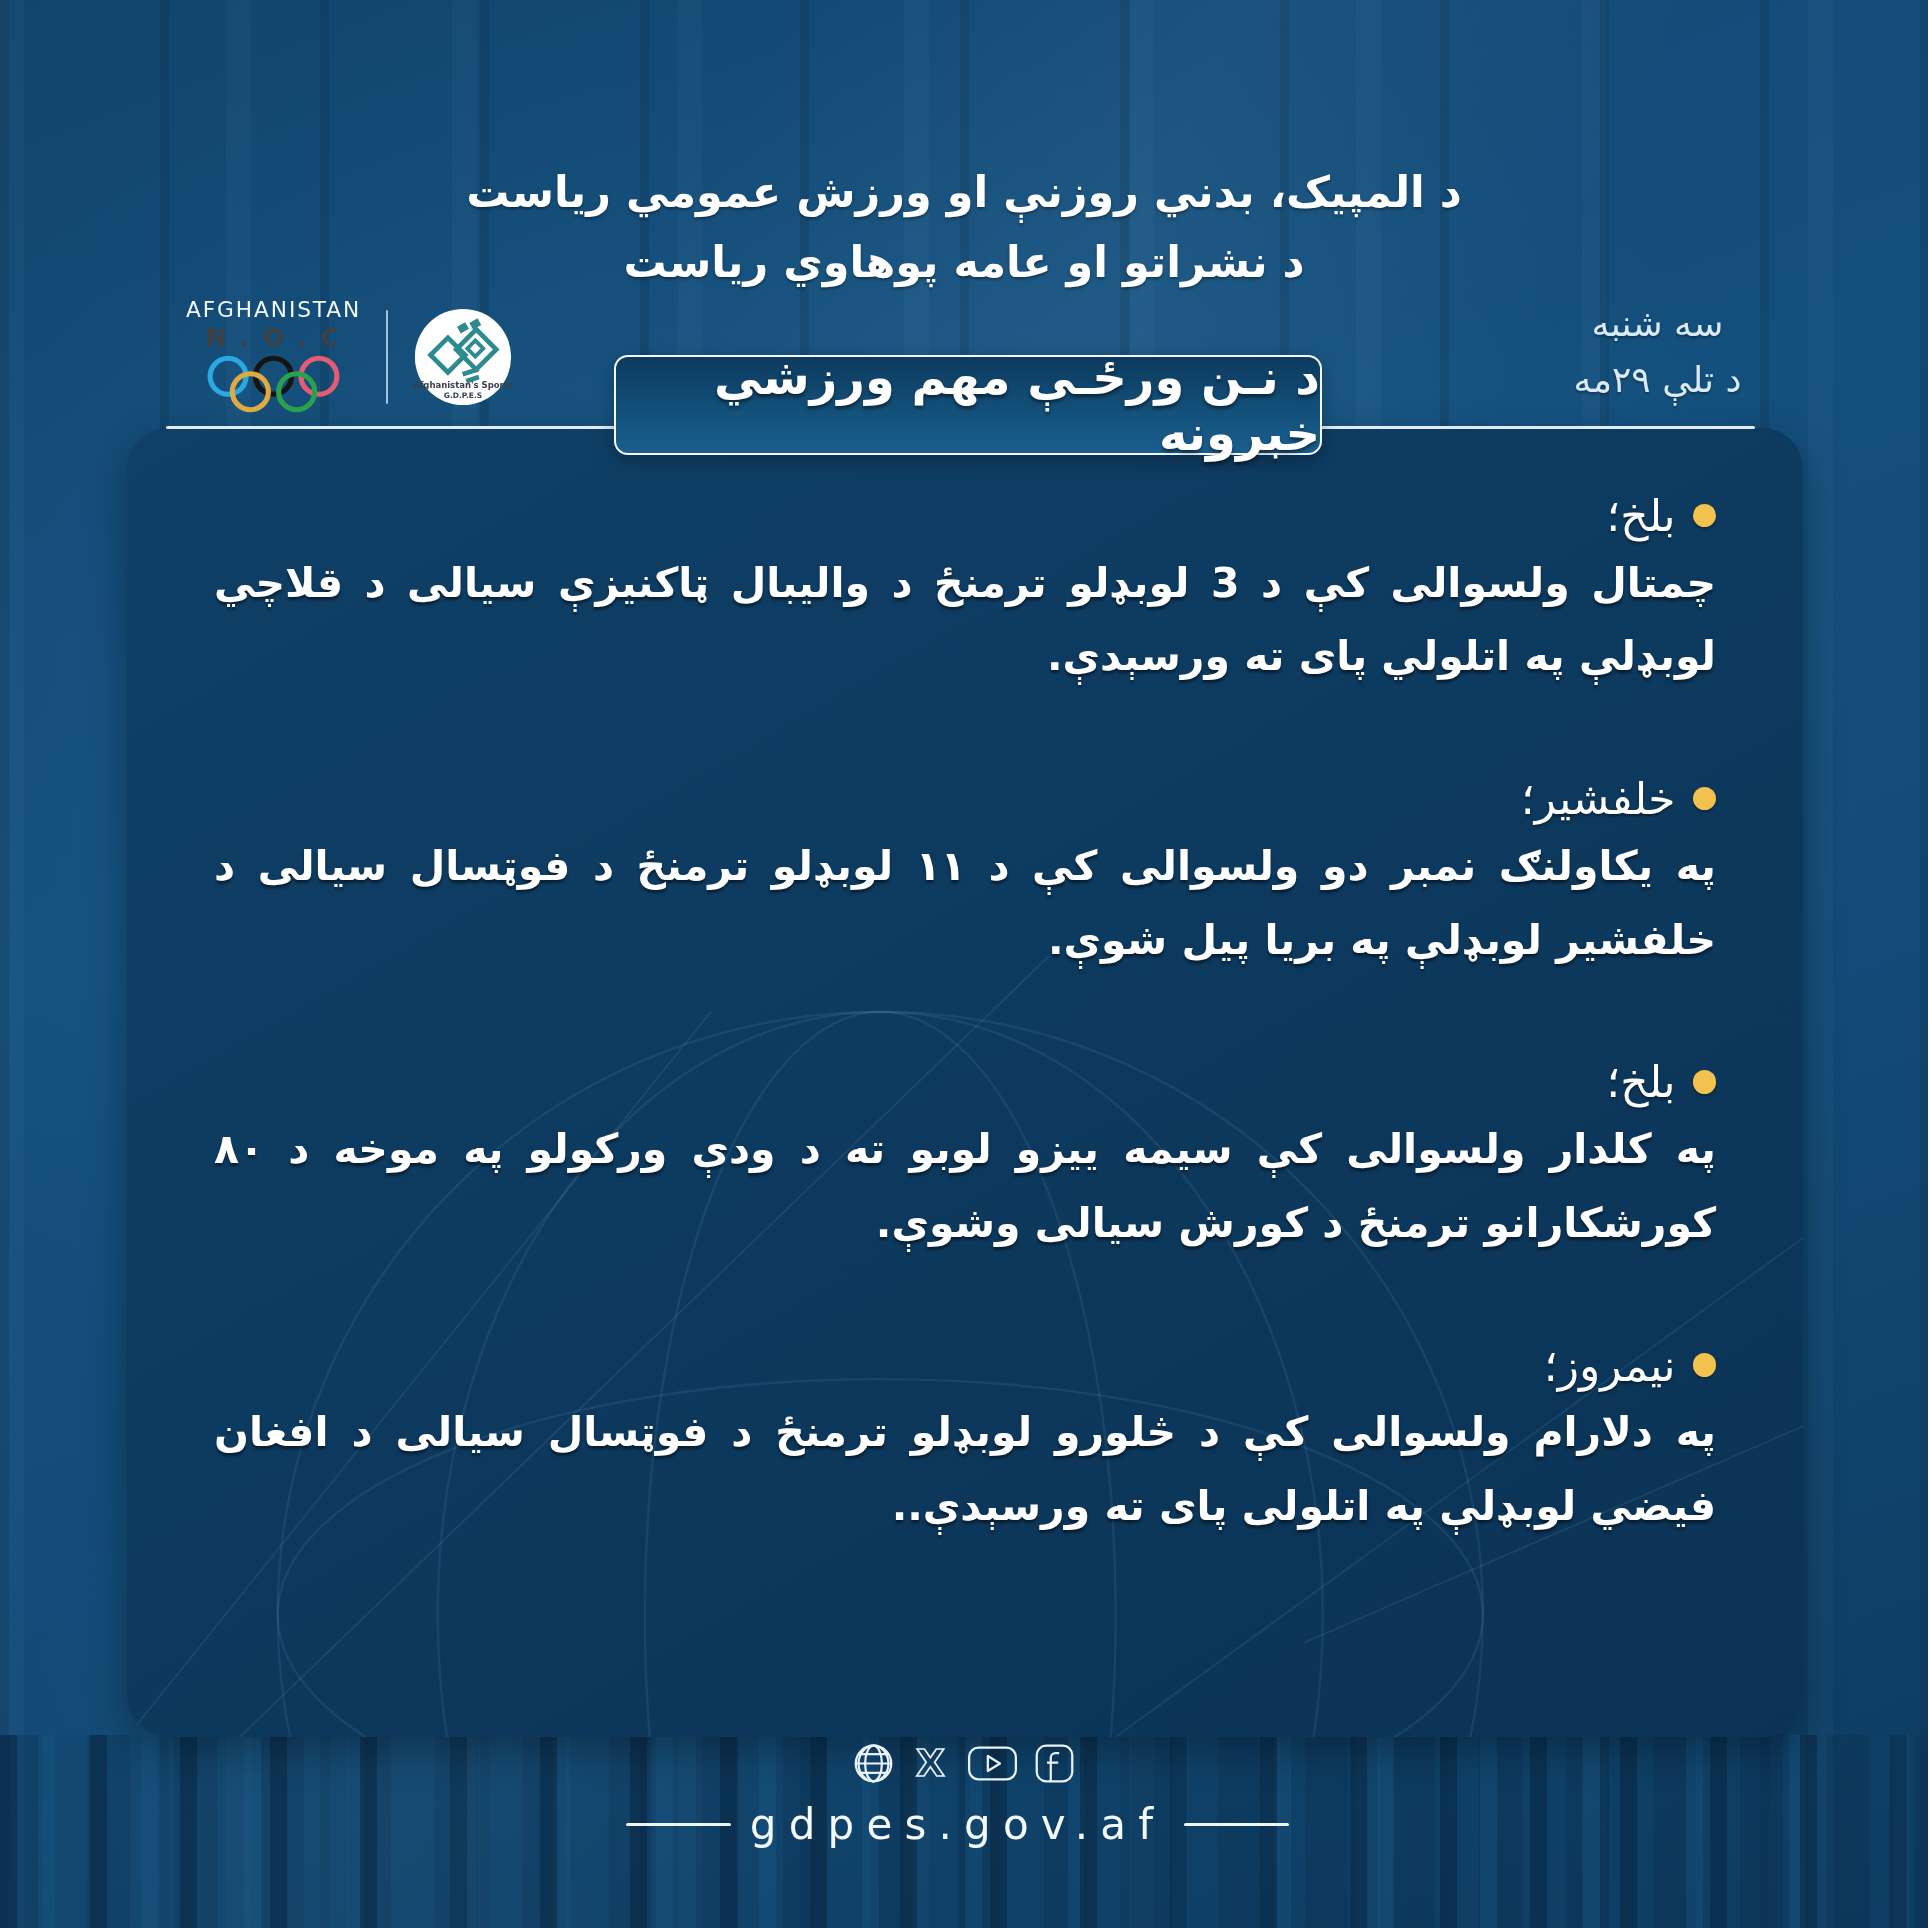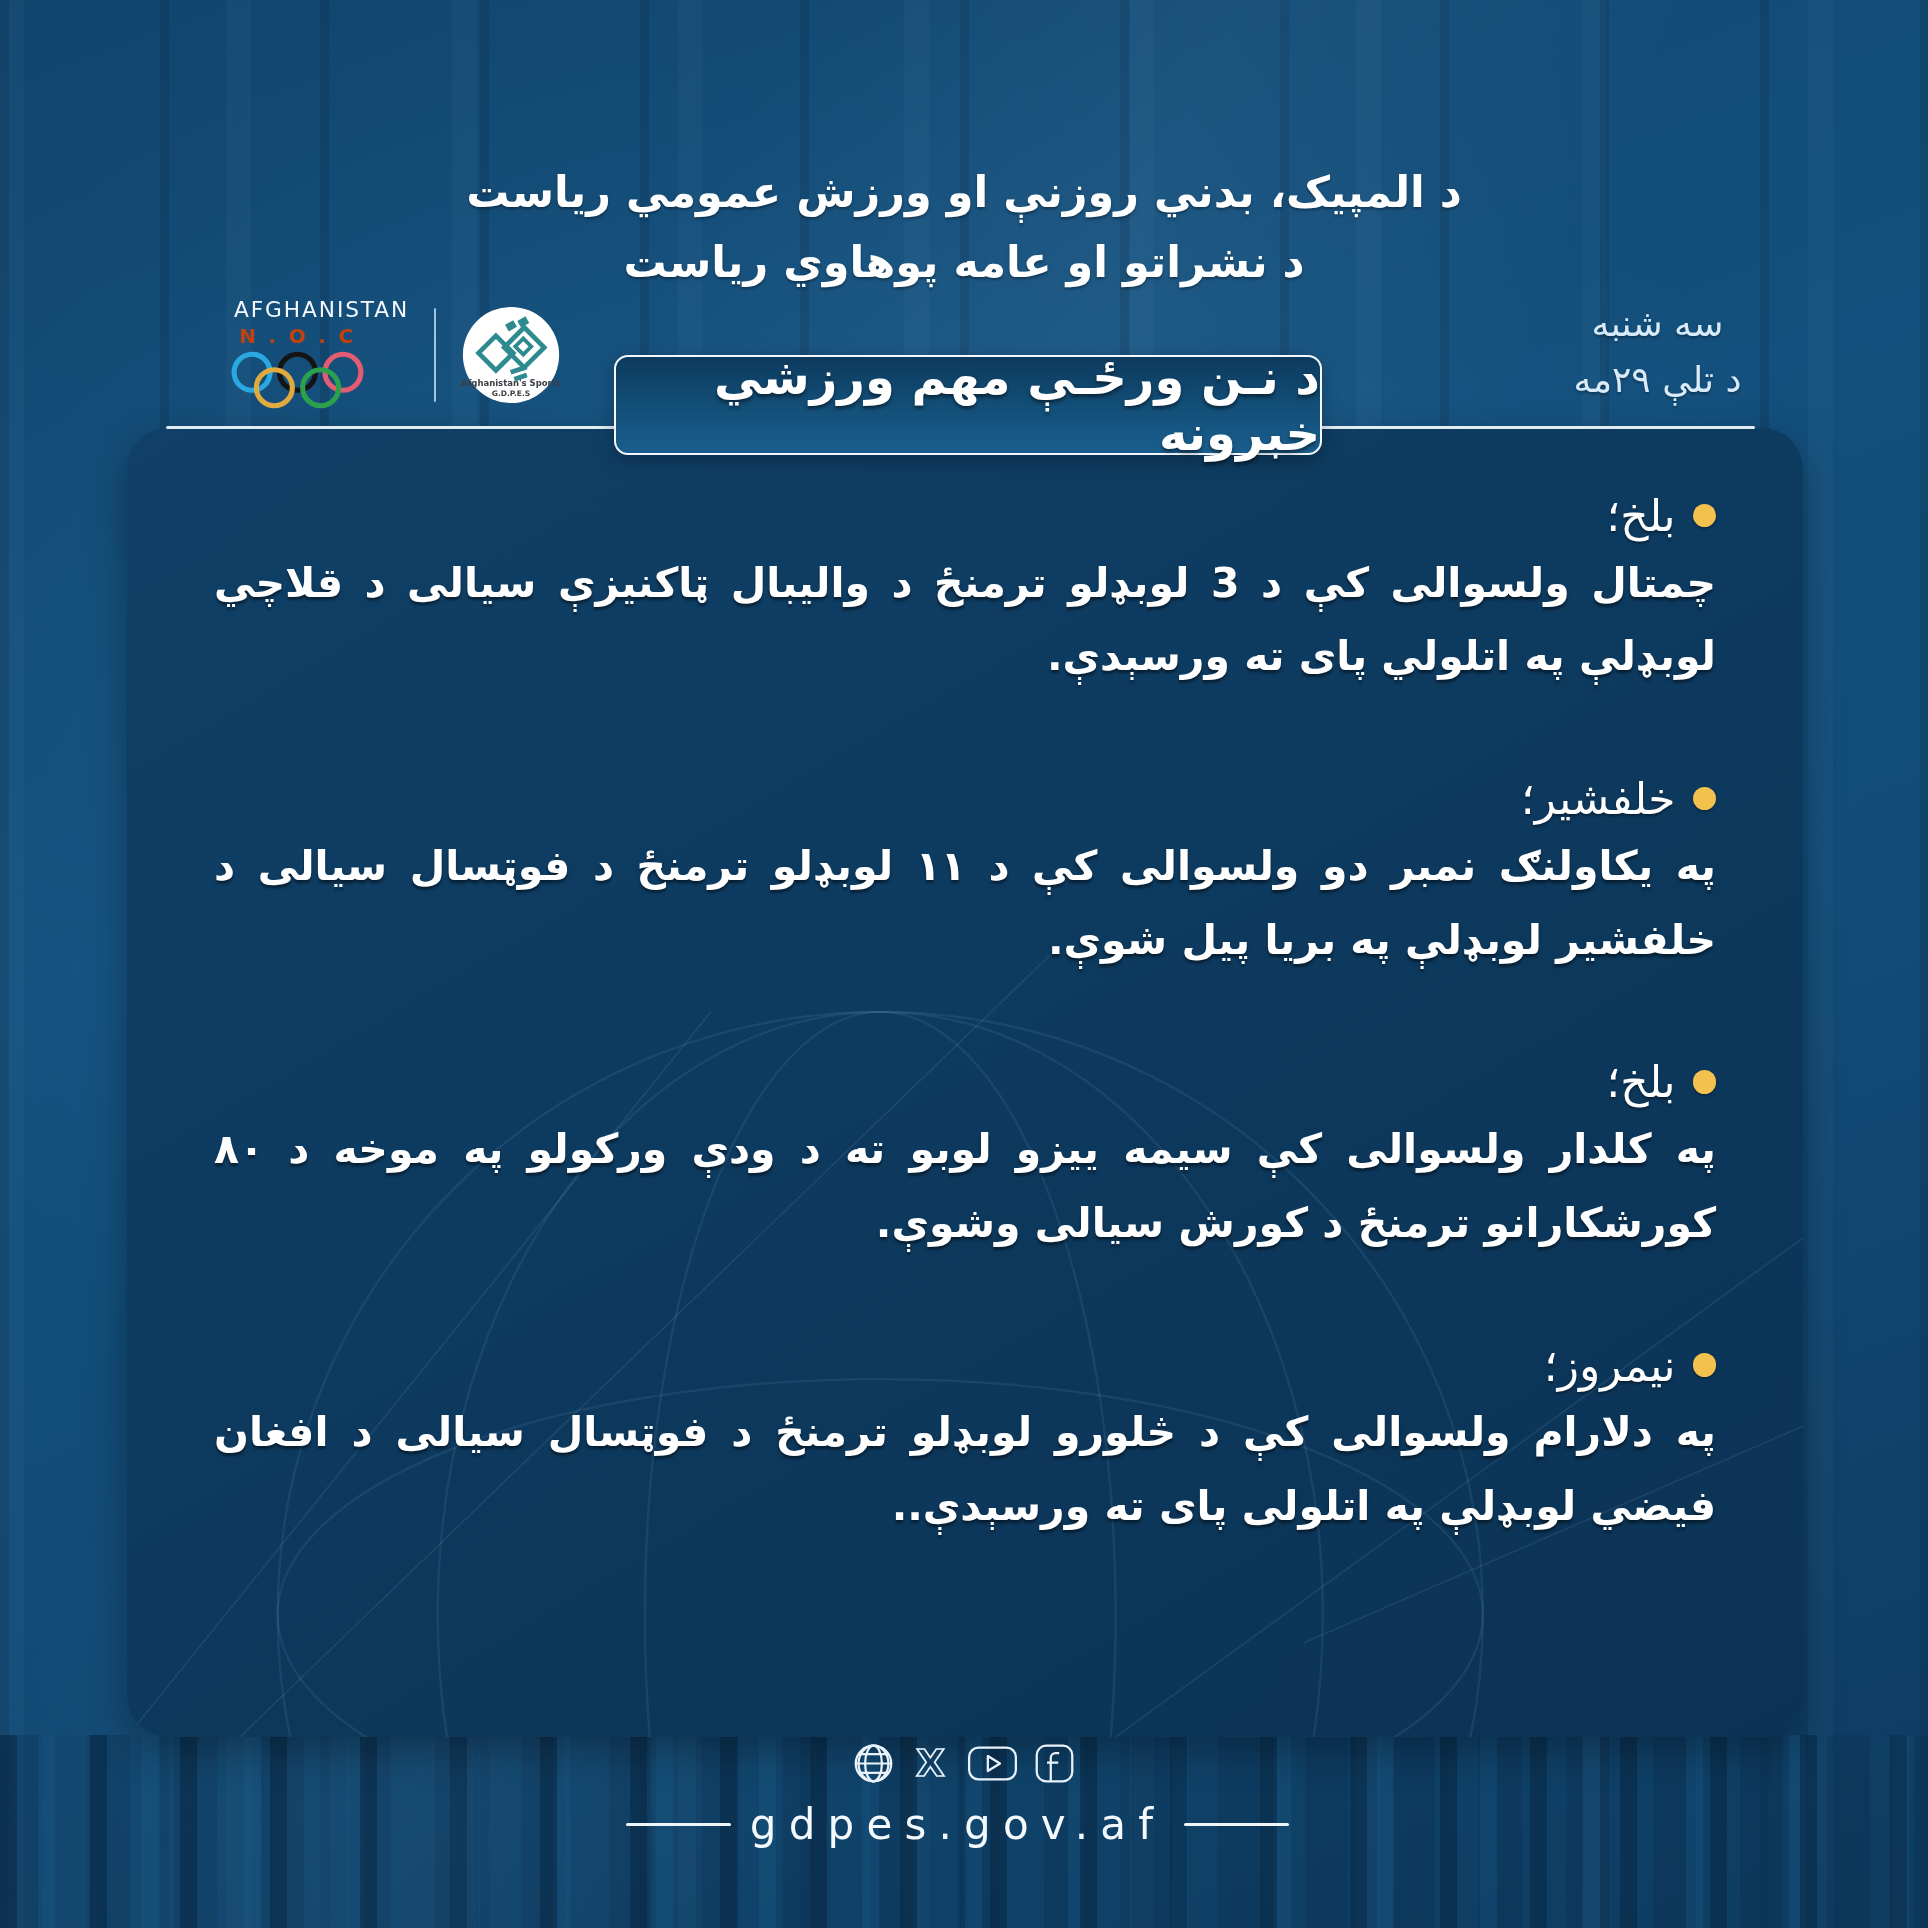--- a/index.html
+++ b/index.html
@@ -27,22 +27,22 @@
       repeating-linear-gradient(90deg, rgba(25,90,135,.35) 38px 55px, rgba(25,90,135,0) 55px 141px),
       repeating-linear-gradient(90deg, rgba(10,45,75,.30) 0 43px, rgba(16,66,102,.30) 43px 87px);
   }
 
   
   .org-text{position:absolute;top:158px;left:0;right:0;z-index:2;text-align:center;
     font-weight:700;font-size:43px;line-height:1.62;direction:rtl;
     text-shadow:0 1.9px 2.8px rgba(0,0,0,.35);}
   .brand-row{position:absolute;top:299px;left:186px;z-index:2;display:flex;align-items:center;gap:24.5px;direction:ltr;}
   .noc-block{display:flex;flex-direction:column;align-items:center;line-height:1;}
-  .noc-country{font-size:21.7px;letter-spacing:1.9px;font-weight:500;color:#f4f9fd;margin-left:48px;}
-  .noc-abbr{font-size:20px;font-weight:700;letter-spacing:2.8px;margin-top:5.6px;color:#c2410c;}
+  .noc-country{font-size:21.7px;letter-spacing:1.9px;font-weight:500;color:#f4f9fd;}
+  .noc-abbr{font-size:24px;font-weight:700;letter-spacing:2.8px;margin-top:5.6px;color:#404040;}
   .noc-rings{margin-top:3.8px;}
   .brand-divider{width:2.8px;height:94px;background:rgba(185,215,240,.85);border-radius:1.9px;}
   .date-block{position:absolute;top:296px;right:134px;width:273px;z-index:2;text-align:center;
     direction:rtl;font-size:36px;font-weight:500;line-height:1.55;color:#d9eaf8;
     text-shadow:0 1.9px 2.8px rgba(0,0,0,.3);}
 
   
   .top-line{position:absolute;top:426px;left:166px;width:1589px;height:2.8px;z-index:2;
     background:#edf4fa;opacity:.95;border-radius:1.9px;}
   .title-box{position:absolute;top:355px;left:614px;width:704px;height:96px;z-index:3;

